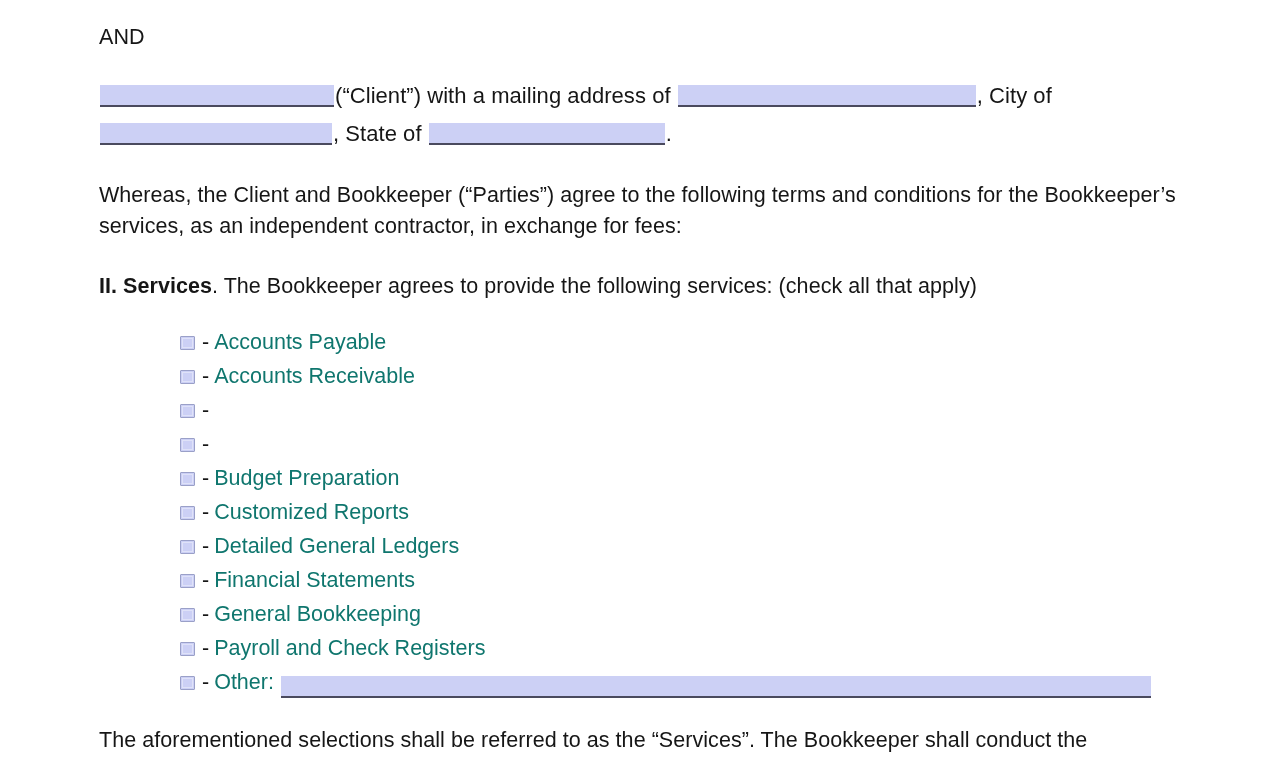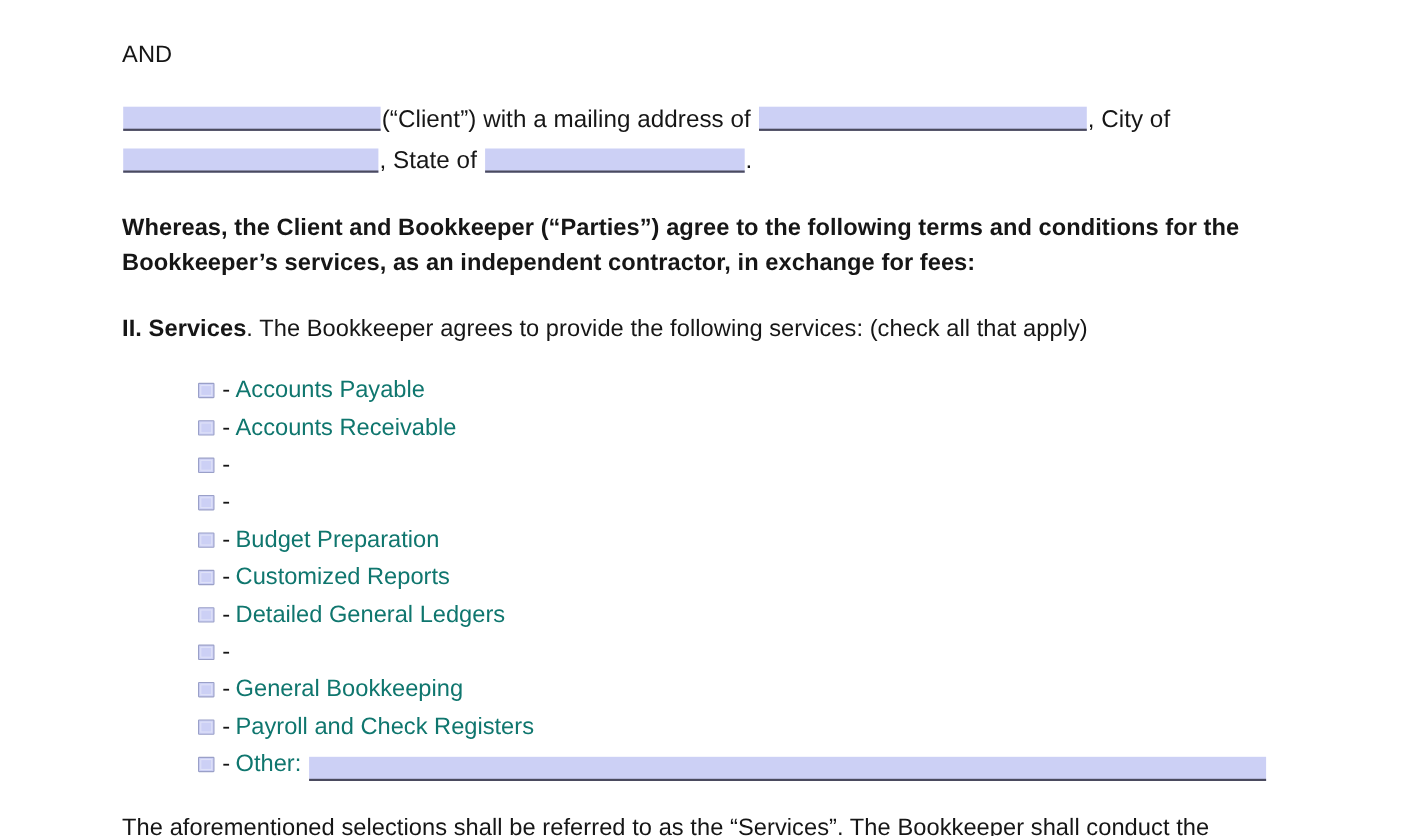--- a/index.html
+++ b/index.html
@@ -31,21 +31,21 @@
     left: 95px;
     top: 0;
     width: 1090px;
   }
 
   .para {
     font-size: 21.5px;
     line-height: 31px;
     letter-spacing: 0.05px;
     color: #161616;
-    margin: 16px;
+    margin: 4px;
   }
 
   
   .and-line {
     padding-top: 20px;
     font-size: 21.5px;
     line-height: 26px;
   }
 
   
@@ -71,21 +71,20 @@
   .fld-state    { width: 236px; }
   .fld-other {
     width: 870px;
     top: 5px;
   }
 
   
   .whereas {
     margin-top: 27px;
     width: 1085px;
-    font-weight: bold;
   }
 
   
   .services-head {
     margin-top: 29px;
   }
   .services-head b {
     font-weight: bold;
   }
 
@@ -188,20 +187,21 @@
         <span class="svc-label">Customized Reports</span>
       </li>
       <li class="svc-item">
         <span class="cbox"></span>
         <span class="svc-dash">-</span>
         <span class="svc-label">Detailed General Ledgers</span>
       </li>
       <li class="svc-item">
         <span class="cbox"></span>
         <span class="svc-dash">-</span>
+        <span class="svc-label">Financial Statements</span>
       </li>
       <li class="svc-item">
         <span class="cbox"></span>
         <span class="svc-dash">-</span>
         <span class="svc-label">General Bookkeeping</span>
       </li>
       <li class="svc-item">
         <span class="cbox"></span>
         <span class="svc-dash">-</span>
         <span class="svc-label">Payroll and Check Registers</span>

